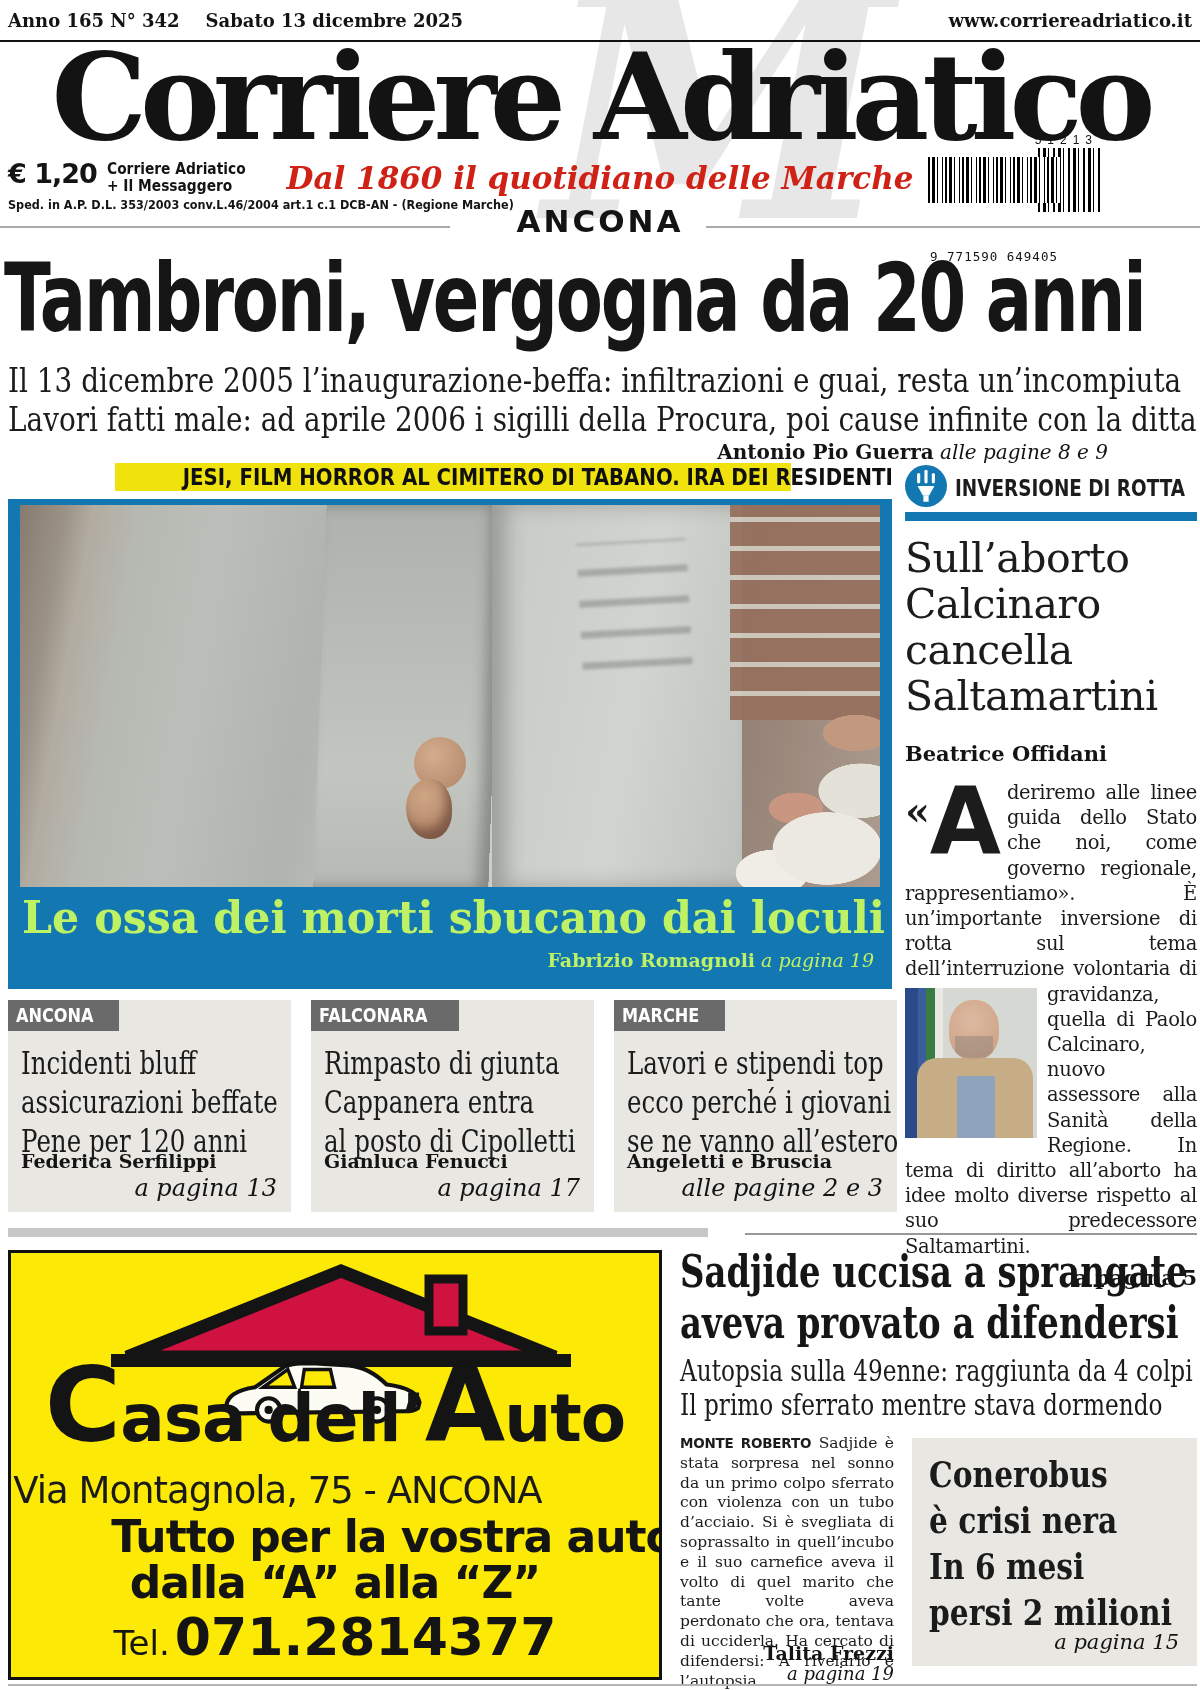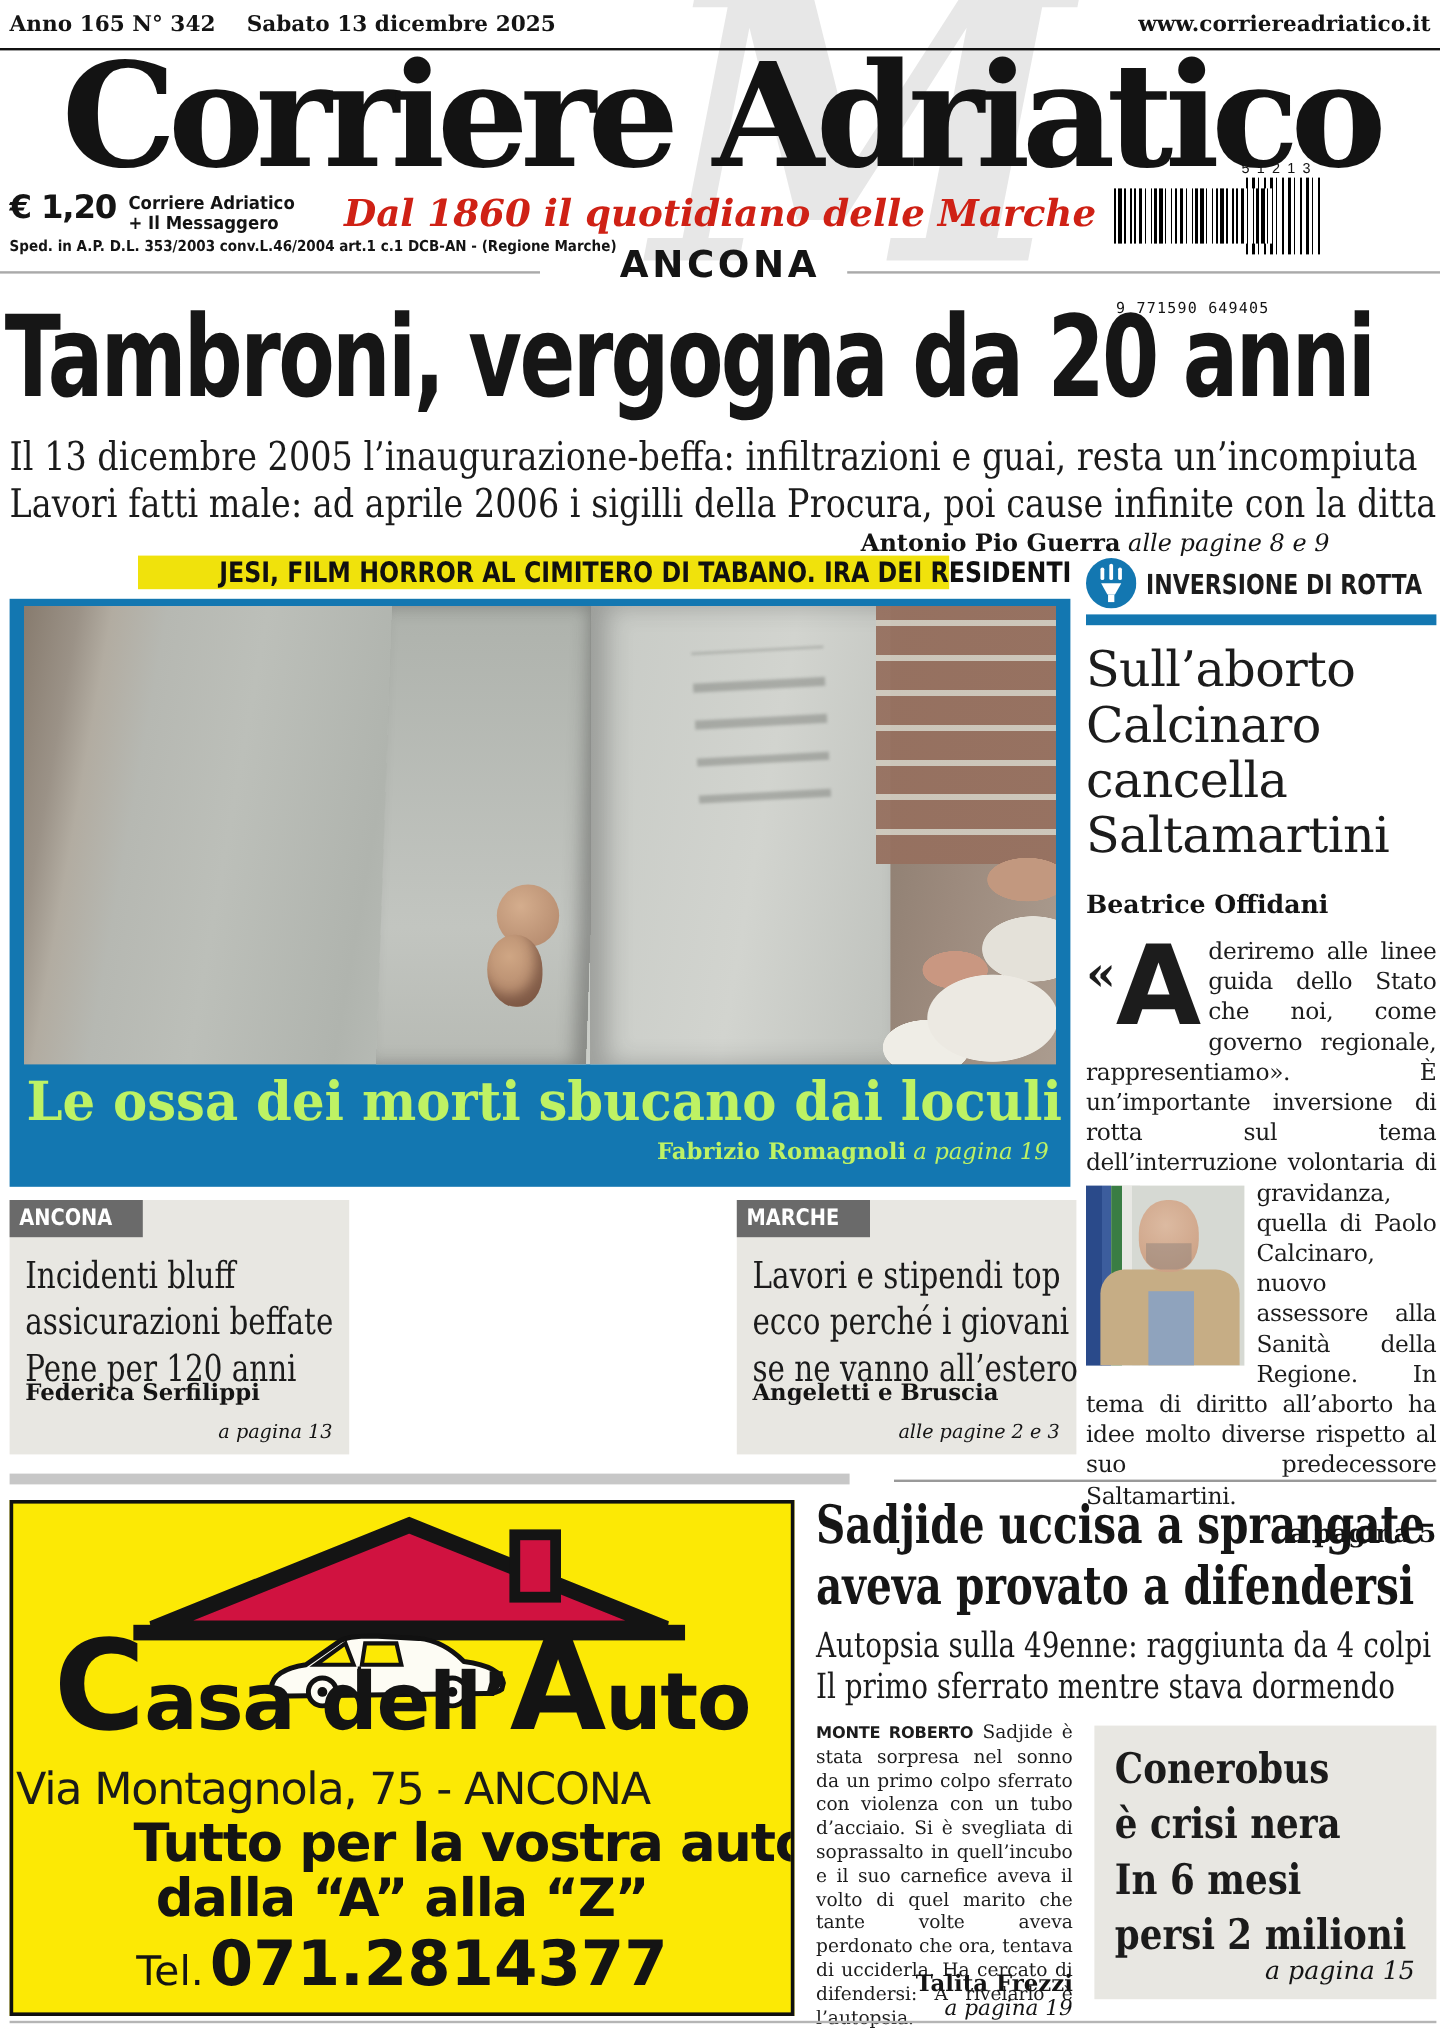--- a/index.html
+++ b/index.html
@@ -118,21 +118,21 @@
   
   .news-box{position:absolute;top:1000px;width:283px;height:212px;background:var(--box-bg,#e8e7e2);}
   .news-box.b1{left:8px;} .news-box.b2{left:311px;} .news-box.b3{left:614px;}
   .kicker-tab{position:absolute;left:0;top:0;background:var(--kicker-bg,#6a6a6a);color:#fff;
     padding:4px 12px 5px 8px;font-family:"DejaVu Sans",sans-serif;font-weight:bold;font-size:19px;}
   .kicker-tab span{display:inline-block;transform:scaleX(.85);transform-origin:left center;white-space:nowrap;}
   .box-headline{position:absolute;left:13px;top:44px;font-size:31px;line-height:39px;color:#1b1b1b;
     transform:scaleX(.79);transform-origin:left top;}
   .box-headline div{white-space:nowrap;}
   .box-byline{position:absolute;left:13px;bottom:40px;font-weight:bold;font-size:19px;}
-  .box-pageref{position:absolute;right:14px;bottom:10px;font-style:italic;font-size:16px;}
+  .box-pageref{position:absolute;right:14px;bottom:10px;font-style:italic;font-size:24px;}
 
   
   .divider-bar{position:absolute;left:8px;top:1228px;width:700px;height:9px;background:#c7c7c7;}
   .crime-toprule{position:absolute;left:745px;top:1233px;width:452px;height:2px;background:#999;}
   .bottom-rule{position:absolute;left:8px;top:1684px;width:1189px;height:2px;background:#b5b5b5;}
 
   
   .ad{position:absolute;left:8px;top:1250px;width:654px;height:430px;border:3px solid #101010;
     background:var(--ad-yellow,#fce905);overflow:hidden;}
   .ad-roof{position:absolute;left:100px;top:6px;width:460px;height:110px;}
@@ -283,20 +283,30 @@
   <div class="news-box b1">
     <div class="kicker-tab"><span>ANCONA</span></div>
     <div class="box-headline">
       <div>Incidenti bluff</div>
       <div>assicurazioni beffate</div>
       <div>Pene per 120 anni</div>
     </div>
     <div class="box-byline">Federica Serfilippi</div>
     <div class="box-pageref">a pagina 13</div>
   </div>
+  <div class="news-box b2">
+    <div class="kicker-tab"><span>FALCONARA</span></div>
+    <div class="box-headline">
+      <div>Rimpasto di giunta</div>
+      <div>Cappanera entra</div>
+      <div>al posto di Cipolletti</div>
+    </div>
+    <div class="box-byline">Gianluca Fenucci</div>
+    <div class="box-pageref">a pagina 17</div>
+  </div>
   <div class="news-box b3">
     <div class="kicker-tab"><span>MARCHE</span></div>
     <div class="box-headline">
       <div>Lavori e stipendi top</div>
       <div>ecco perché i giovani</div>
       <div>se ne vanno all’estero</div>
     </div>
     <div class="box-byline">Angeletti e Bruscia</div>
     <div class="box-pageref">alle pagine 2 e 3</div>
   </div>

